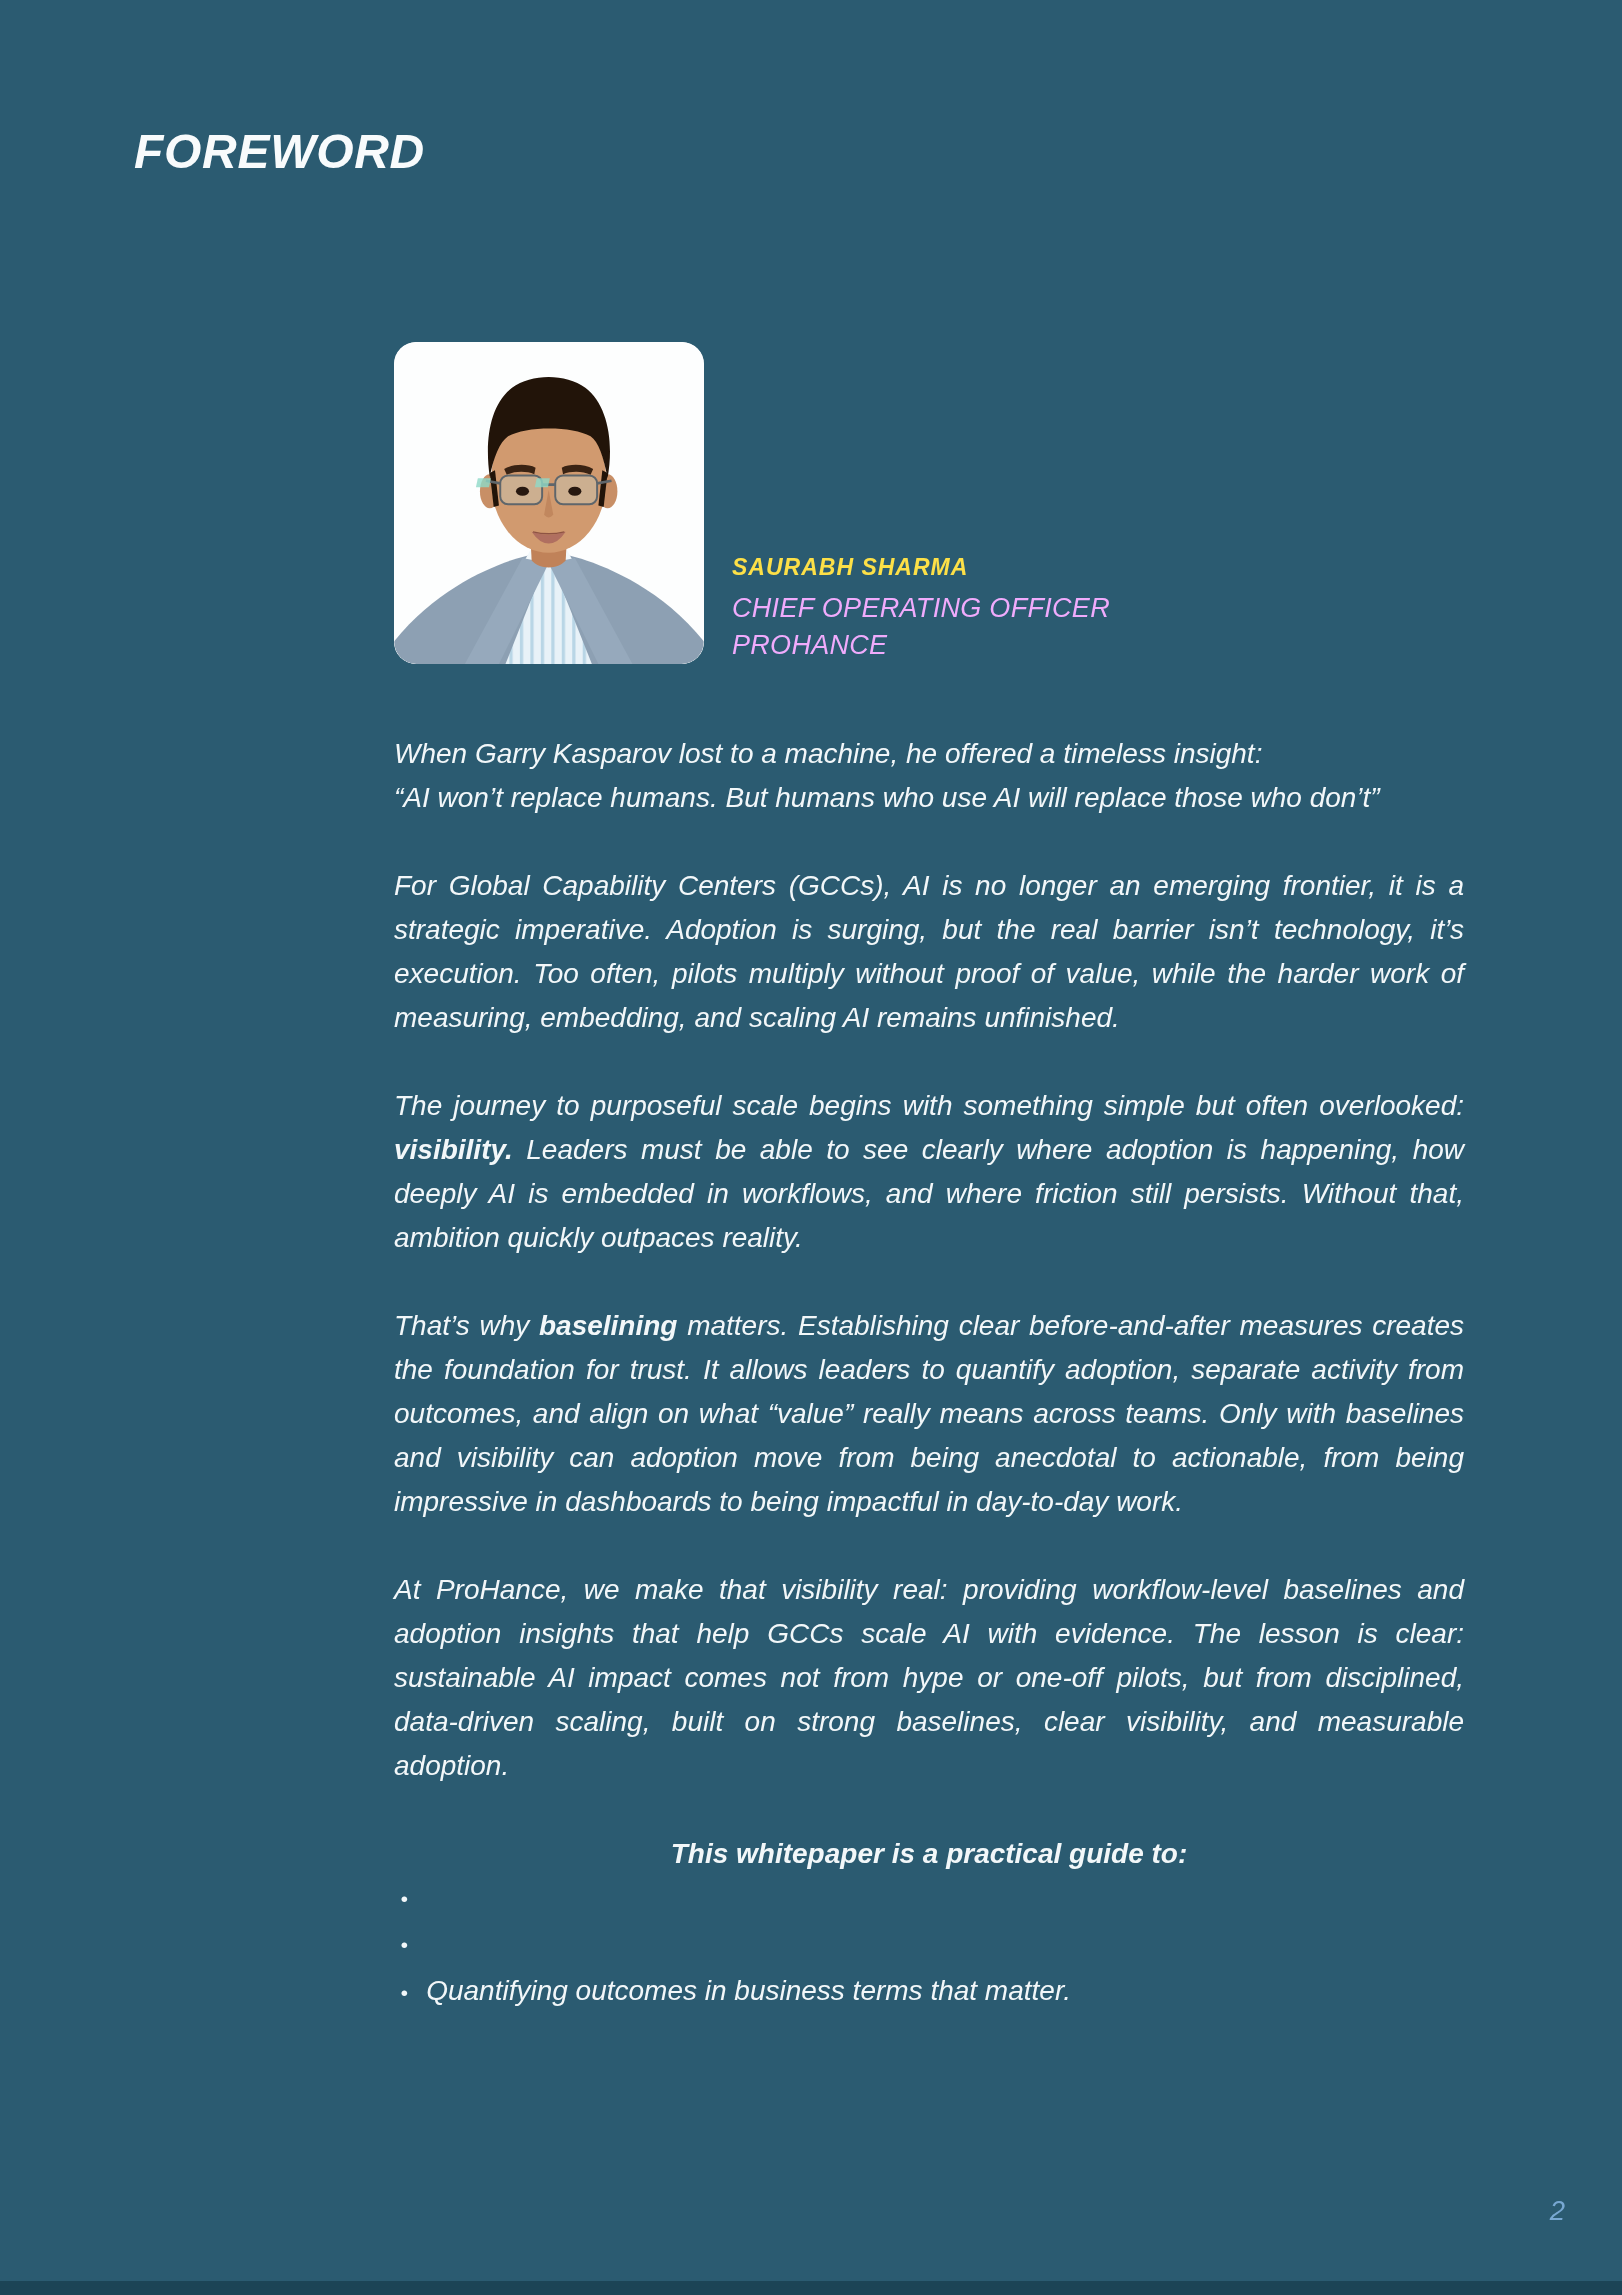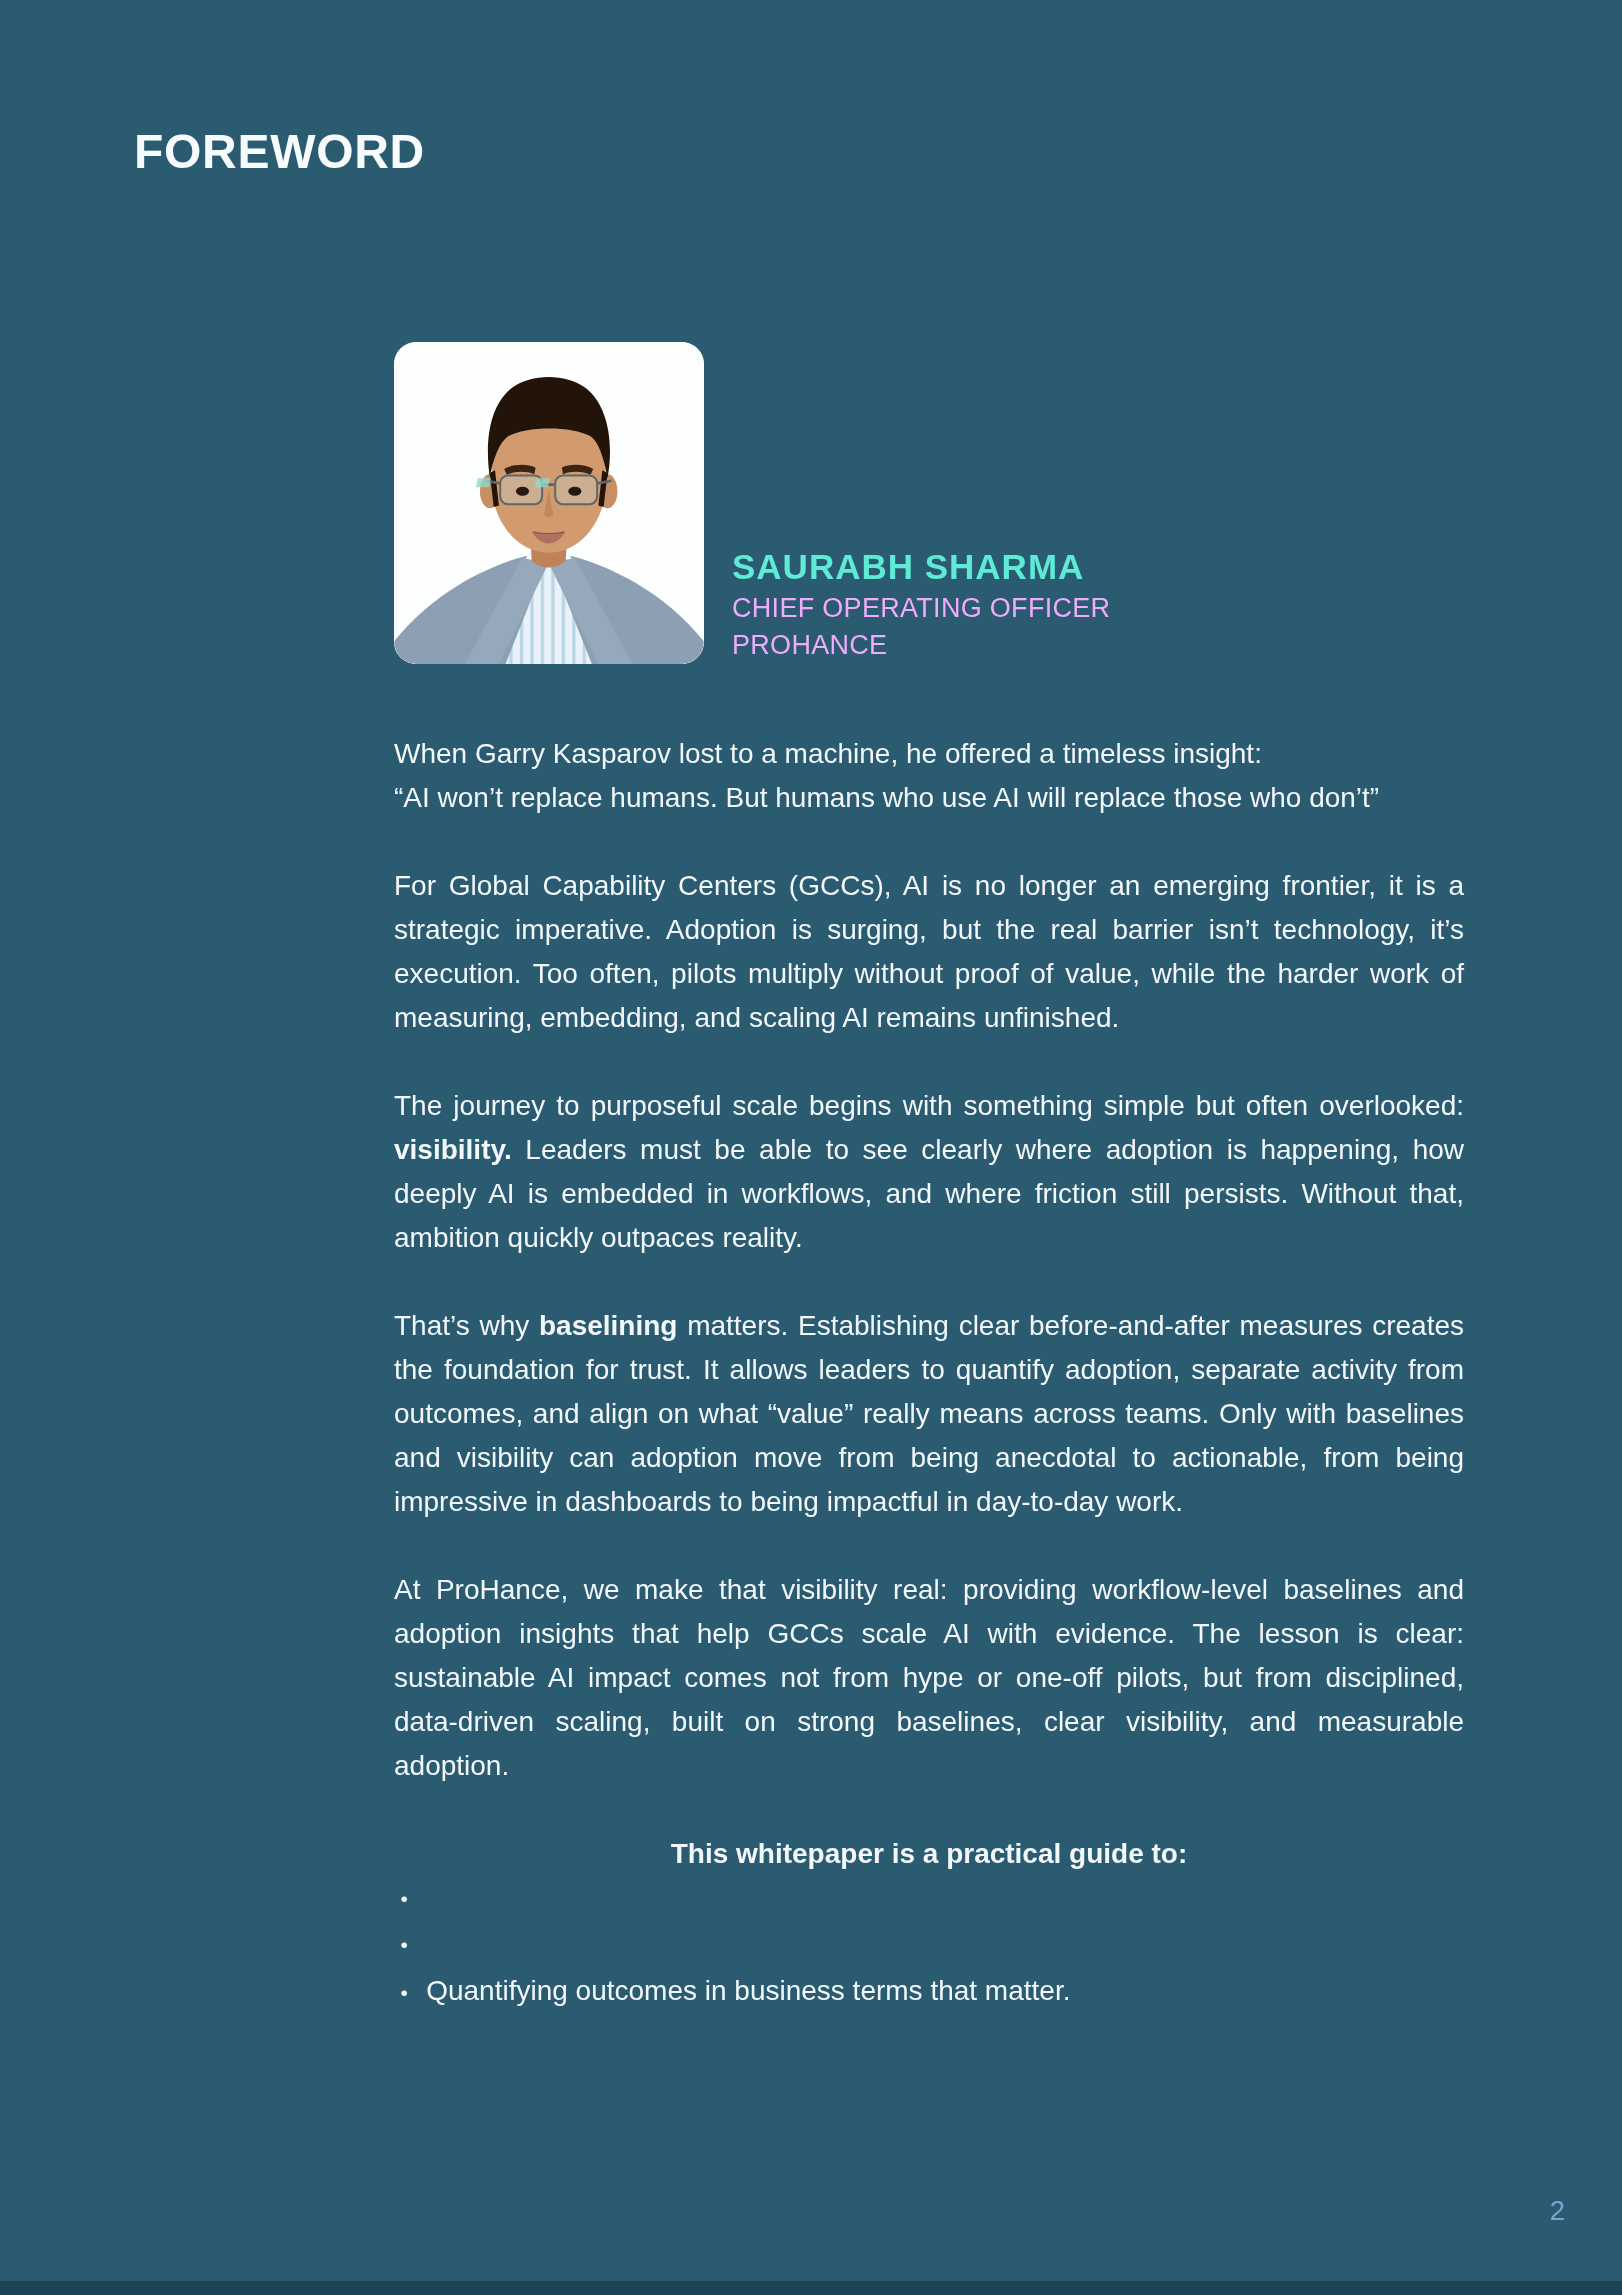--- a/index.html
+++ b/index.html
@@ -2,38 +2,39 @@
 <html style="font-size:10.5px"><head>
 <meta charset="utf-8">
 <style>
   html,body{margin:0;padding:0;background:#1a3a4a;}
   .page{
     position:relative;
     width:1623px;height:2295px;
     background:#2B5B71;
     overflow:hidden;
     font-family:"Liberation Sans","DejaVu Sans",sans-serif;
+    font-style:italic;
   }
   .page-title{
     position:absolute;left:134px;top:126px;
     font-size:48px;font-weight:800;letter-spacing:0.7px;
     color:#F8FBFC;line-height:1.1;
   }
   .photo-frame{
     position:absolute;left:394px;top:342px;
     width:310px;height:322px;border-radius:22px;overflow:hidden;
     background:#ffffff;
   }
   .photo-frame svg{display:block;width:100%;height:100%;}
   .author-block{
     position:absolute;left:732px;top:548px;color:#FFFFFF;
   }
   .author-name{
-    font-size:35px;font-weight:700;letter-spacing:1px;
-    line-height:38px;color:#5eead4;
+    font-size:23px;font-weight:700;letter-spacing:1px;
+    line-height:38px;color:#fde047;
   }
   .author-role,.author-company{
     font-size:27px;font-weight:400;letter-spacing:0.3px;
     line-height:37px;color:#f0abfc;
   }
   .author-role{margin-top:3.9px;}
   .body-col{
     position:absolute;left:394px;top:732px;width:1070px;
     color:#F2F7F9;
   }

